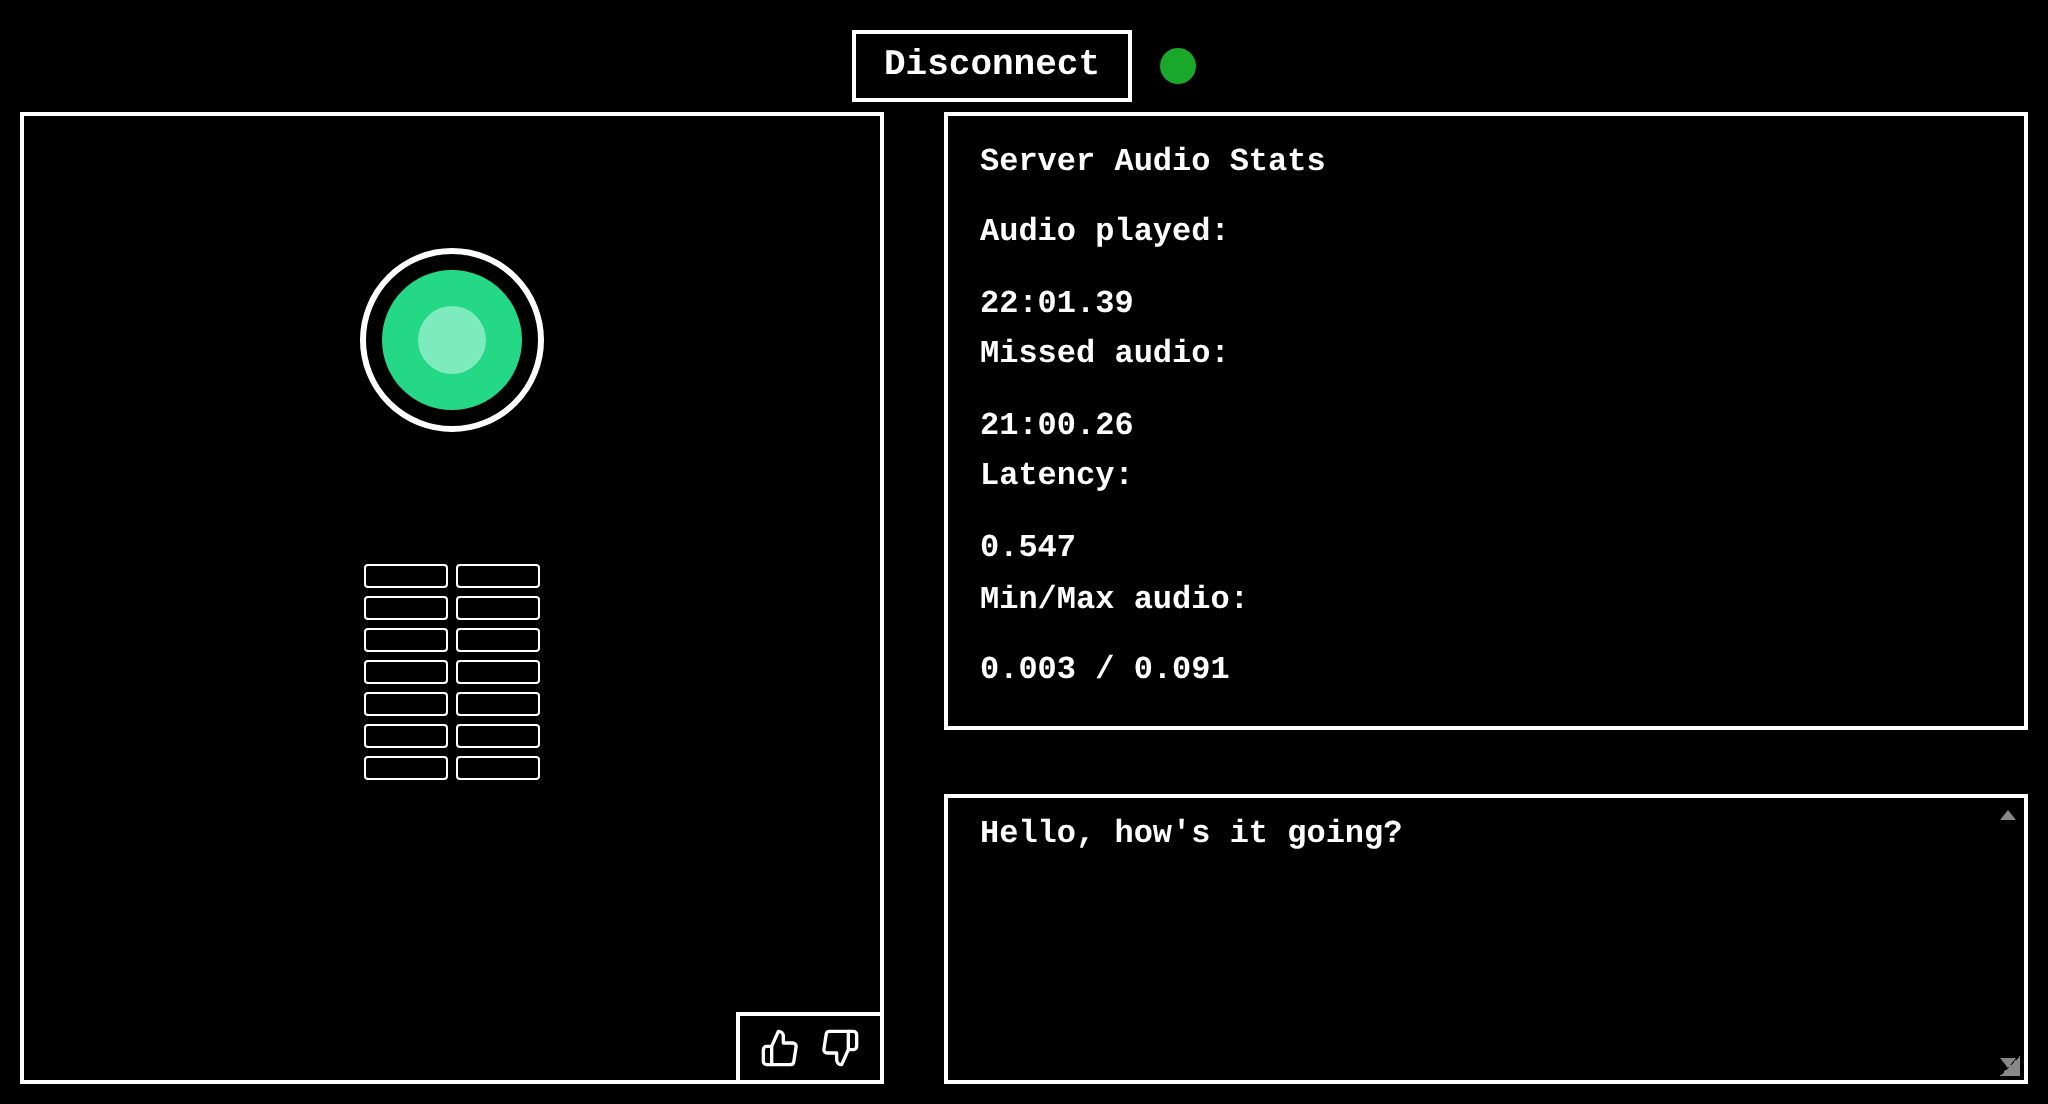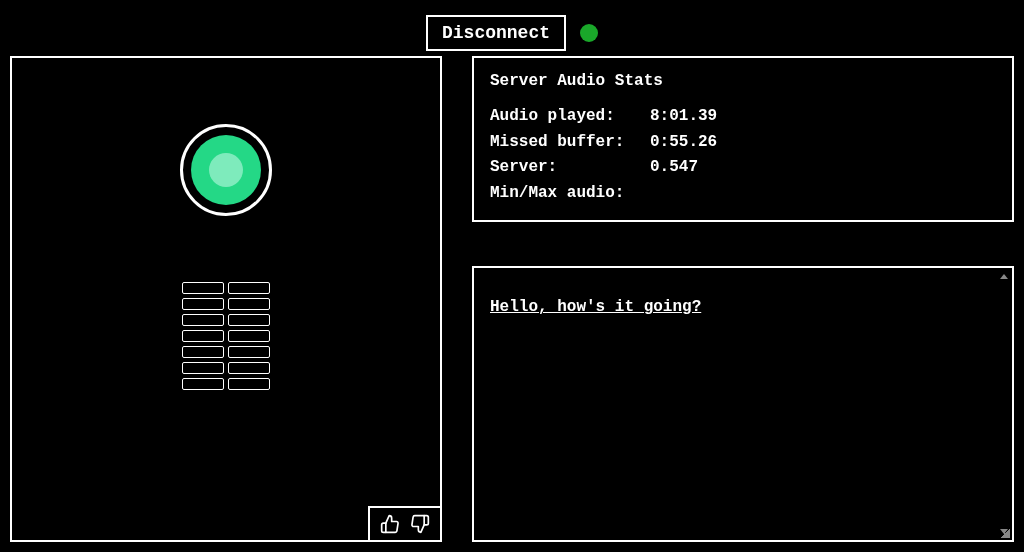--- a/index.html
+++ b/index.html
@@ -106,42 +106,42 @@
     padding: 6px 10px;
   }
   .icon-btn {
     cursor: pointer;
     display: inline-flex;
   }
   .right-col {
     flex: 1;
     display: flex;
     flex-direction: column;
-    gap: 44px;
+    gap: 32px;
     height: 100%;
   }
   .stats-panel {
     border: 2px solid #fff;
     padding: 14px 16px;
     font-weight: bold;
   }
   .stats-title { margin-bottom: 14px; }
   .stats-row {
     display: flex;
     gap: 10px;
     line-height: 1.6;
+    flex-direction: column;
   }
   .stats-label { width: 150px; }
   .transcript {
     flex: 1;
     border: 2px solid #fff;
-    padding: 30px 16px;
+    padding: 9px 16px;
     font-weight: bold;
     position: relative;
-    text-decoration: underline;
   }
   .scroll-up, .scroll-down {
     position: absolute;
     right: 4px;
     width: 0; height: 0;
     border-left: 4px solid transparent;
     border-right: 4px solid transparent;
   }
   .scroll-up { top: 6px; border-bottom: 5px solid #888; }
   .scroll-down { bottom: 6px; border-top: 5px solid #888; }
@@ -200,32 +200,33 @@
       </span>
     </div>
   </div>
 
   <div class="right-col">
     <div class="stats-panel">
       <div class="stats-title">Server Audio Stats</div>
       <div id="stats-rows">
           <div class="stats-row">
             <div class="stats-label">Audio played:</div>
-            <div>8:01.39</div>
-          </div>
-          <div class="stats-row">
-            <div class="stats-label">Missed buffer:</div>
-            <div>0:55.26</div>
-          </div>
-          <div class="stats-row">
-            <div class="stats-label">Server:</div>
+            <div>22:01.39</div>
+          </div>
+          <div class="stats-row">
+            <div class="stats-label">Missed audio:</div>
+            <div>21:00.26</div>
+          </div>
+          <div class="stats-row">
+            <div class="stats-label">Latency:</div>
             <div>0.547</div>
           </div>
           <div class="stats-row">
             <div class="stats-label">Min/Max audio:</div>
+            <div>0.003 / 0.091</div>
           </div>
         </div>
     </div>
     <div class="transcript">
       <div>Hello, how's it going?</div>
       <div class="scroll-up"></div>
       <div class="scroll-down"></div>
       <div class="resize-grip"></div>
     </div>
   </div>

